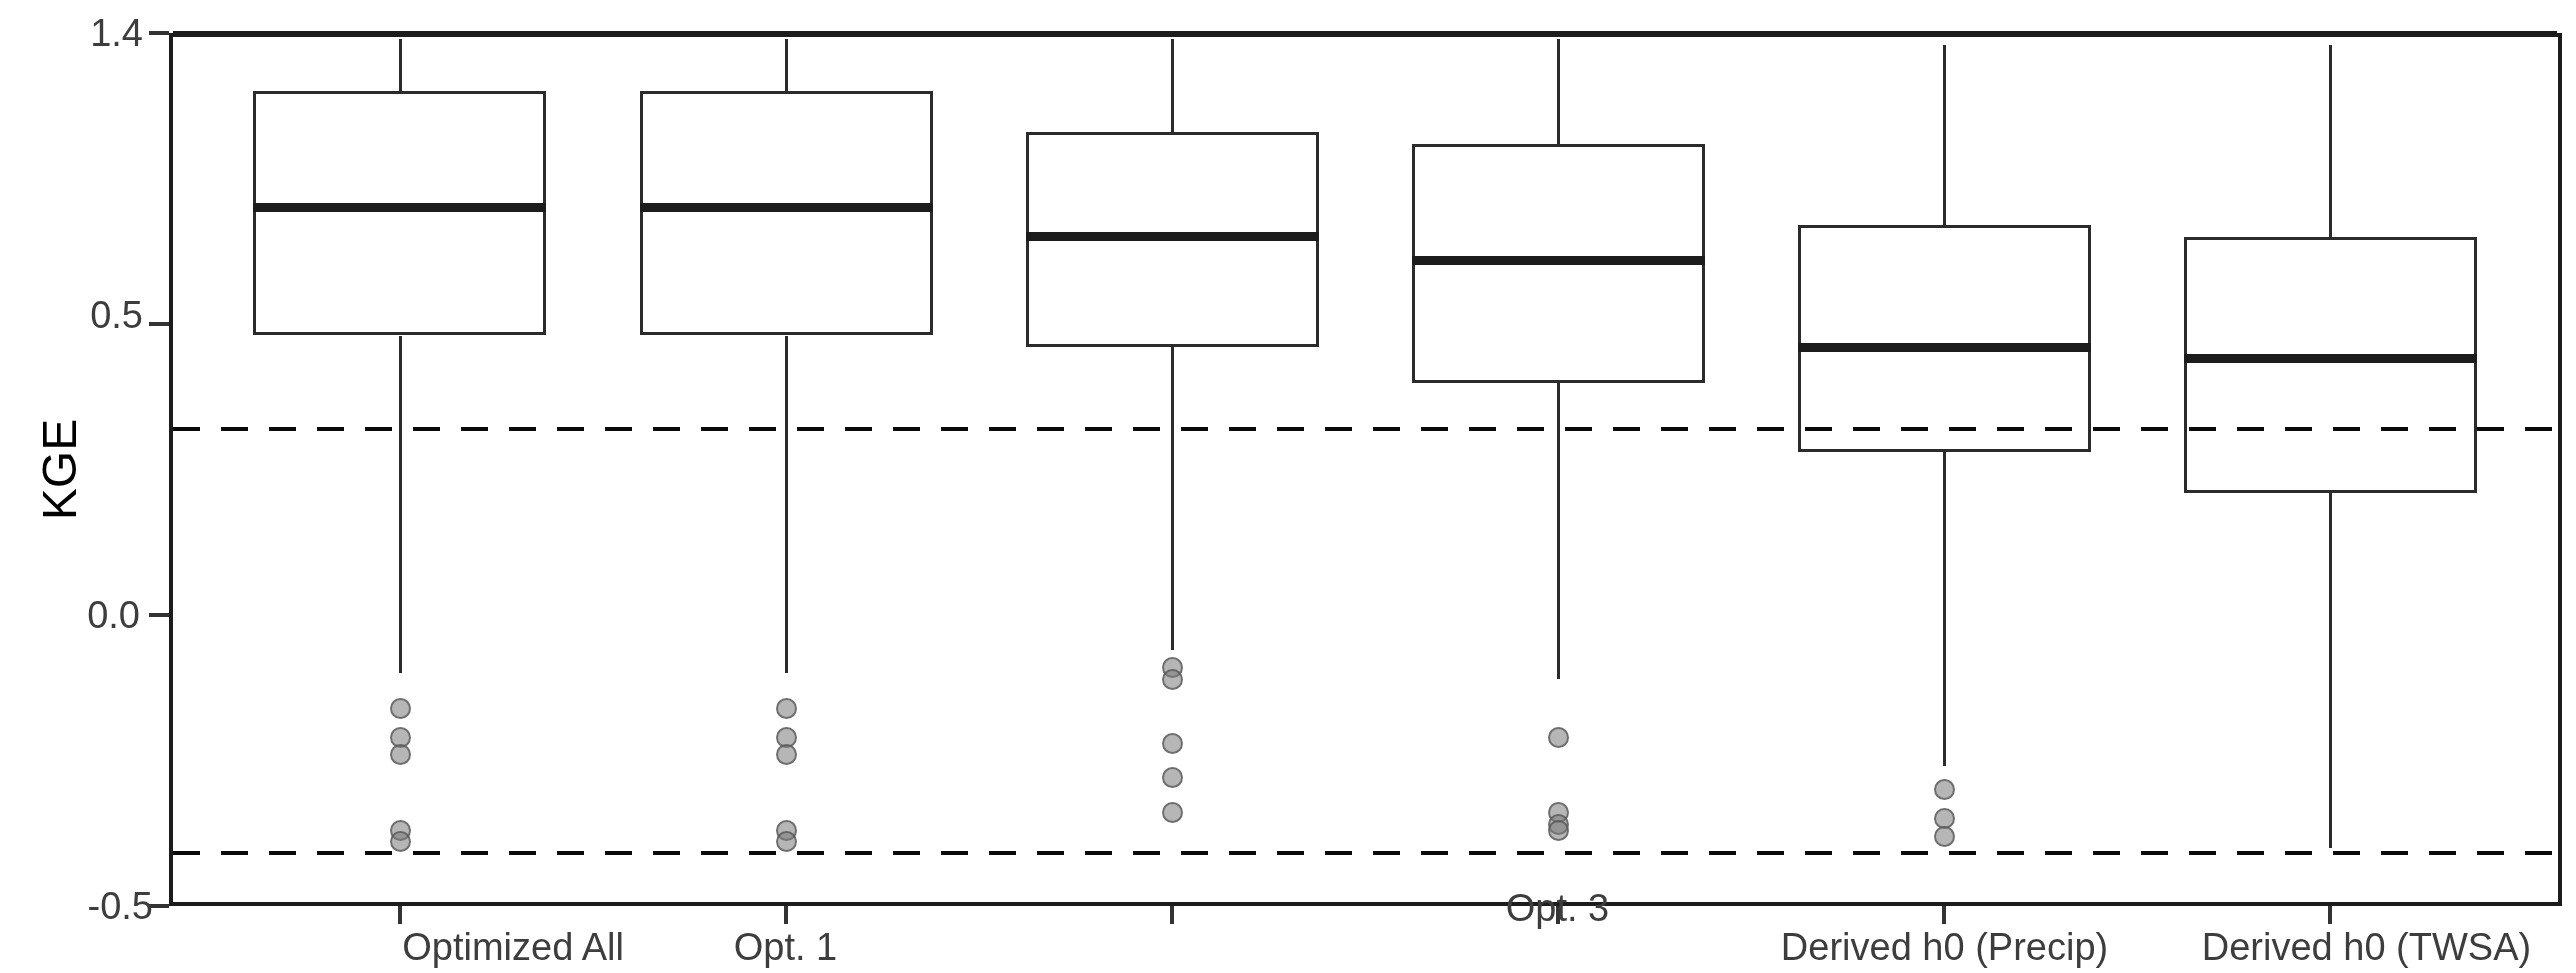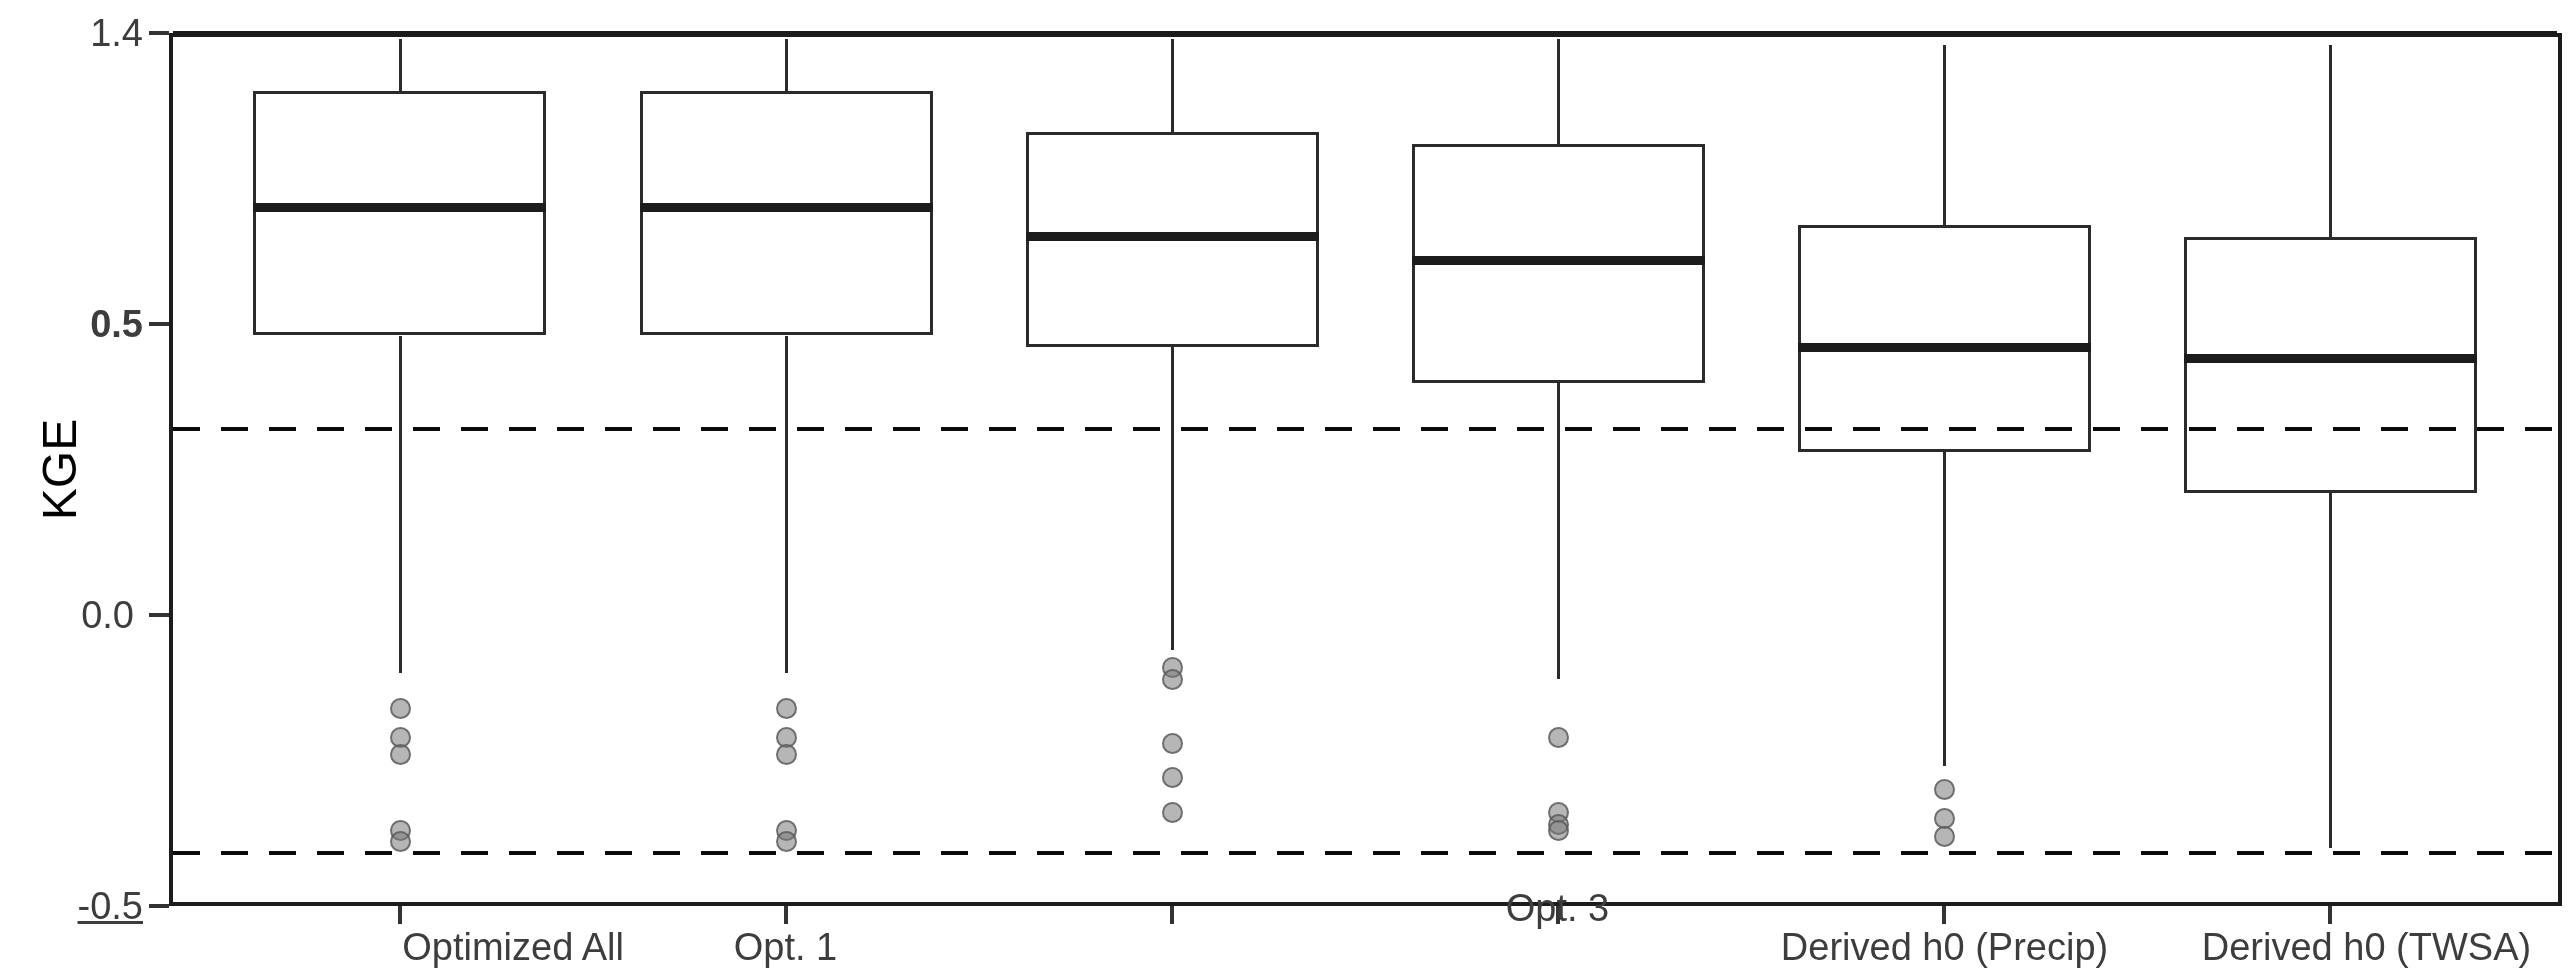--- a/index.html
+++ b/index.html
@@ -151,25 +151,25 @@
       <div class="outlier-dot abs" style="left: 1548px; top: 727px;"></div>
       <div class="outlier-dot abs" style="left: 1548px; top: 802px;"></div>
       <div class="outlier-dot abs" style="left: 1548px; top: 814px;"></div>
       <div class="outlier-dot abs" style="left: 1548px; top: 820px;"></div>
       <div class="outlier-dot abs" style="left: 1934px; top: 779px;"></div>
       <div class="outlier-dot abs" style="left: 1934px; top: 808px;"></div>
       <div class="outlier-dot abs" style="left: 1934px; top: 826px;"></div>
       <div class="tick-mark-y abs" style="left: 149px; top: 31px;"></div>
       <div class="tick-label-y abs" style="left: 31px; top: 14px;">1.4</div>
       <div class="tick-mark-y abs" style="left: 149px; top: 322px;"></div>
-      <div class="tick-label-y abs" style="left: 31px; top: 305px; font-weight: bold;">0.5</div>
+      <div class="tick-label-y abs" style="left: 31px; top: 296px;">0.5</div>
       <div class="tick-mark-y abs" style="left: 149px; top: 613px;"></div>
-      <div class="tick-label-y abs" style="left: 22px; top: 596px;">0.0</div>
+      <div class="tick-label-y abs" style="left: 28px; top: 596px;">0.0</div>
       <div class="tick-mark-y abs" style="left: 149px; top: 904px;"></div>
-      <div class="tick-label-y abs" style="left: 31px; top: 887px; text-decoration: underline;">-0.5</div>
+      <div class="tick-label-y abs" style="left: 41px; top: 887px;">-0.5</div>
       <div class="tick-mark-x abs" style="left: 398px; top: 906px;"></div>
       <div class="tick-label-x abs" style="left: 175px; top: 927px; text-align: right;">Optimized All</div>
       <div class="tick-mark-x abs" style="left: 784px; top: 906px;"></div>
       <div class="tick-label-x abs" style="left: 561px; top: 927px;">Opt. 1</div>
       <div class="tick-mark-x abs" style="left: 1170px; top: 906px;"></div>
       <div class="tick-mark-x abs" style="left: 1556px; top: 906px;"></div>
       <div class="tick-label-x abs" style="left: 1333px; top: 888px;">Opt. 3</div>
       <div class="tick-mark-x abs" style="left: 1942px; top: 906px;"></div>
       <div class="tick-label-x abs" style="left: 1720px; top: 927px;">Derived h0 (Precip)</div>
       <div class="tick-mark-x abs" style="left: 2328px; top: 906px;"></div>

